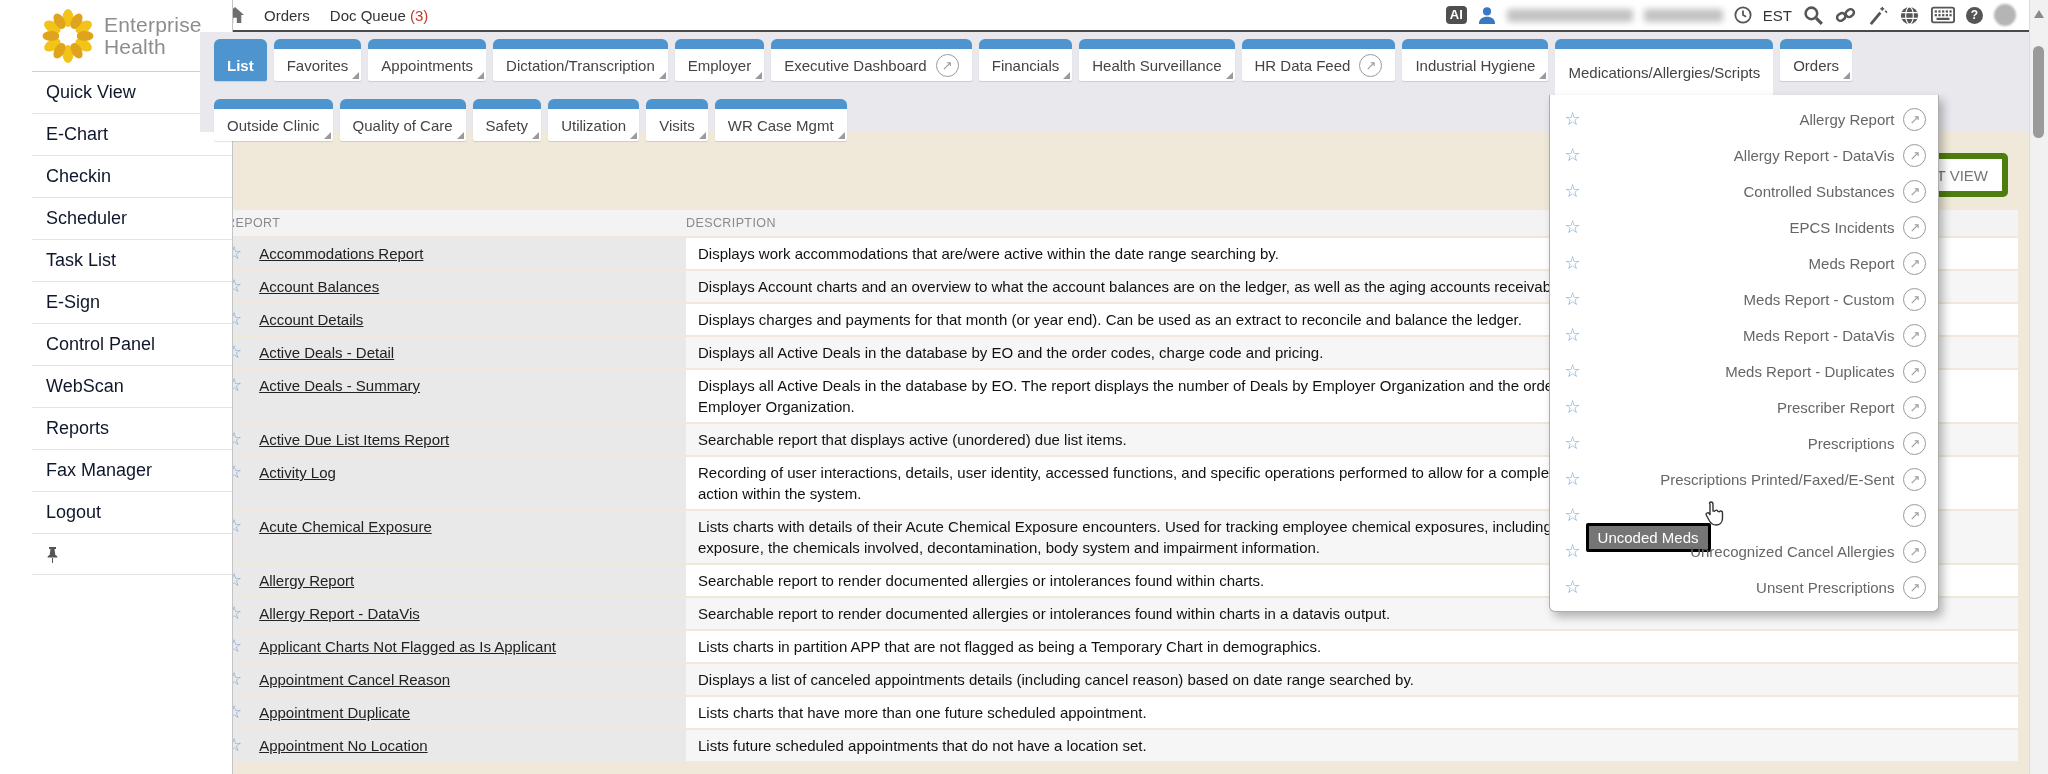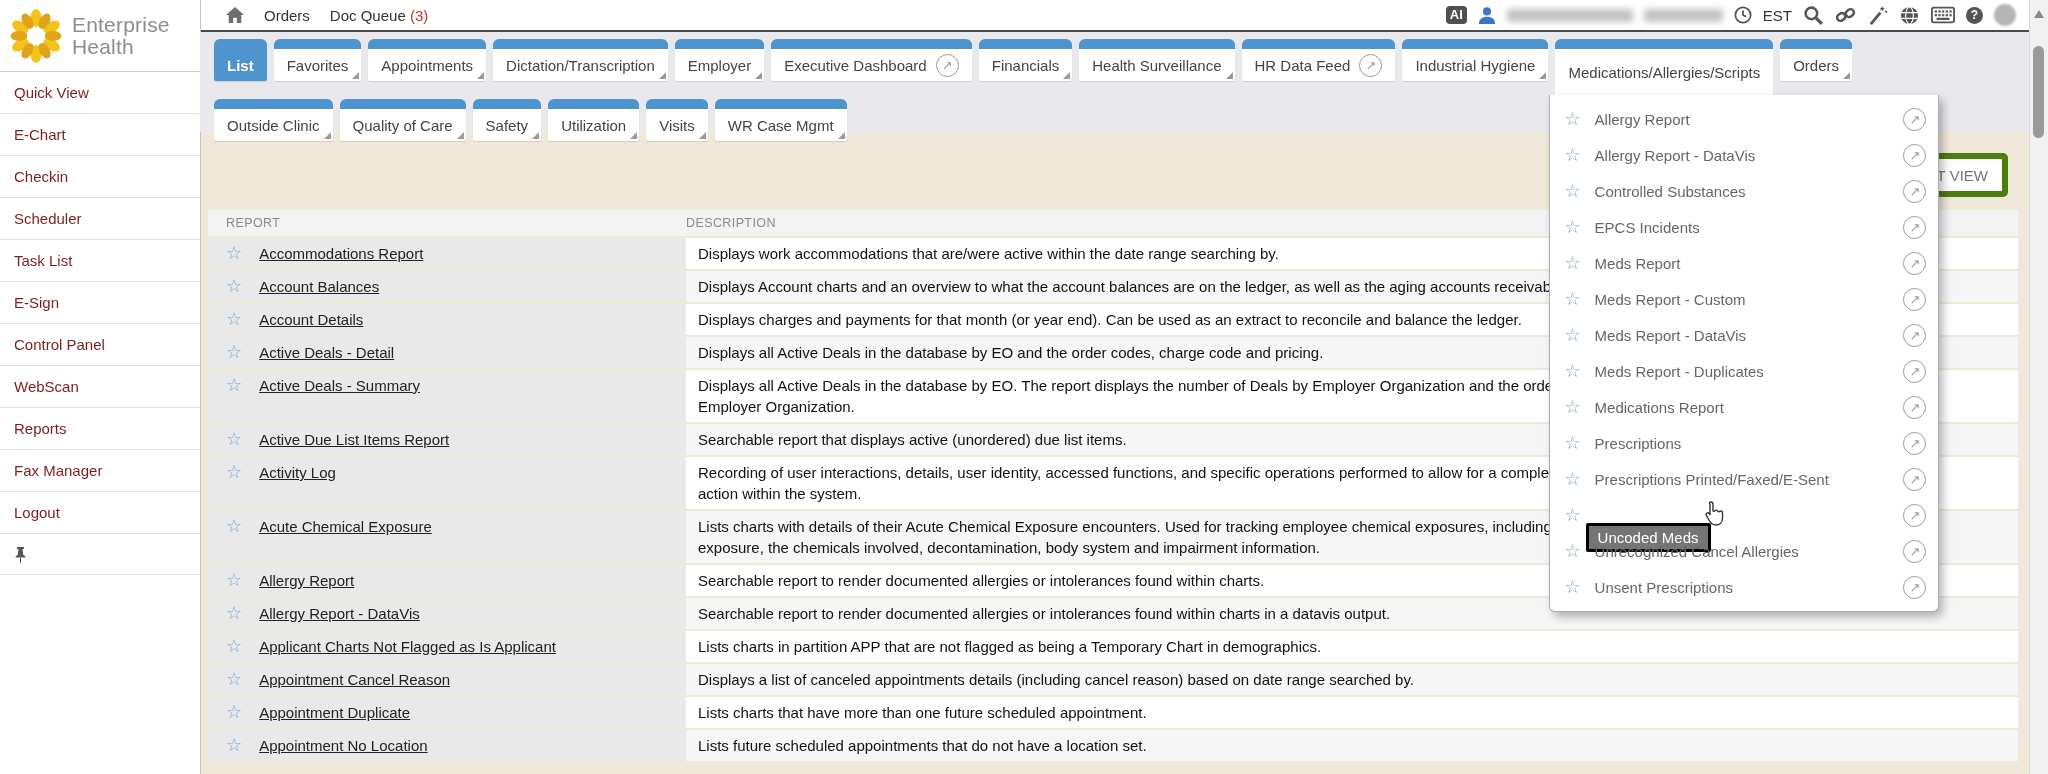--- a/index.html
+++ b/index.html
@@ -1,40 +1,40 @@
 <!DOCTYPE html>
 <html><head>
 <meta charset="utf-8">
 <style>
   html,body{margin:0;padding:0;background:#e8e8ed;font-family:"Liberation Sans","DejaVu Sans",sans-serif;}
   .app{position:relative;width:2048px;height:774px;overflow:hidden;background:#e8e8ed;}
 
   
-  .sidebar{position:absolute;left:0;top:0;width:200px;height:774px;background:#fff;border-right:1px solid #c4c4c4;z-index:20;}
+  .sidebar{position:absolute;left:0;top:0;width:200px;height:774px;background:#fff;border-right:1px solid #c4c4c4;z-index:20;padding-left:32px;}
   .logo{height:71px;display:flex;align-items:center;border-bottom:1px solid #cfcfcf;padding-left:8px;}
   .logo-text{margin-left:8px;color:#8d8d8d;font-size:21px;line-height:22px;letter-spacing:.2px;}
-  .side-item{height:41px;display:flex;align-items:center;padding-left:14px;font-size:15px;color:#7f1d1d;border-bottom:1px solid #e3e3e3;cursor:pointer;}
+  .side-item{height:41px;display:flex;align-items:center;padding-left:14px;font-size:18px;color:#0f172a;border-bottom:1px solid #e3e3e3;cursor:pointer;}
   .pin-row{height:40px;display:flex;align-items:center;padding-left:14px;border-bottom:1px solid #e3e3e3;}
 
   
   .topbar{position:absolute;left:200px;top:0;right:18px;height:30px;background:#fff;border-bottom:2px solid #4a4a4a;display:flex;align-items:center;z-index:15;}
   .topbar-left{display:flex;align-items:center;gap:20px;margin-left:26px;font-size:15px;color:#333;}
   .tb-link{cursor:pointer;}
   .dq-count{color:#c0392b;}
   .topbar-right{margin-left:auto;display:flex;align-items:center;gap:11px;margin-right:14px;}
   .ai-badge{background:#4f4f4f;color:#fff;font-weight:bold;font-size:13px;border-radius:4px;padding:2px 4px;line-height:14px;}
   .blur-blob{background:#c2c2c2;height:13px;border-radius:3px;filter:blur(3px);}
   .est{font-size:15px;color:#333;}
   .icon16{width:18px;height:18px;display:inline-block;}
   .help-circle{width:17px;height:17px;border-radius:50%;background:#555;color:#fff;font-size:12px;font-weight:bold;display:flex;align-items:center;justify-content:center;}
   .help-circle::after{content:"?";}
   .avatar-circle{width:22px;height:22px;border-radius:50%;background:#b5b5b5;filter:blur(1px);}
 
   
-  .tabsarea{position:absolute;left:200px;top:32px;right:18px;height:100px;background:#e8e8ed;z-index:30;}
+  .tabsarea{position:absolute;left:200px;top:32px;right:18px;height:100px;background:#e8e8ed;z-index:30;text-align:right;}
   .tabrow{display:flex;gap:7px;margin-left:14px;}
   .tabrow.r1{margin-top:7px;}
   .tabrow.r2{margin-top:4px;}
   .tab{position:relative;height:32px;background:#fff;border-top:10px solid #4e94ce;border-radius:6px 6px 2px 2px;display:flex;align-items:center;padding:0 13px;font-size:15px;color:#444;cursor:pointer;white-space:nowrap;box-shadow:0 1px 1px rgba(0,0,0,.12);}
   .tab.active{background:#4e94ce;color:#fff;font-weight:bold;}
   .tab.open{height:46px;border-radius:6px 6px 0 0;z-index:95;box-shadow:none;}
   .fold{position:absolute;right:2px;bottom:2px;width:0;height:0;border-left:7px solid transparent;border-bottom:7px solid #9a9a9a;}
   .ext-circle{width:21px;height:21px;border:1.5px solid #9a9a9a;border-radius:50%;color:#9a9a9a;display:flex;align-items:center;justify-content:center;font-size:13px;margin-left:9px;flex:none;}
   .ext-circle::after{content:"\2197";}
 
@@ -269,21 +269,21 @@
               <span class="dd-label">Meds Report - DataVis</span>
               <span class="ext-circle"></span>
             </div>
           <div class="dd-item">
               <span class="star"></span>
               <span class="dd-label">Meds Report - Duplicates</span>
               <span class="ext-circle"></span>
             </div>
           <div class="dd-item">
               <span class="star"></span>
-              <span class="dd-label">Medications Report</span>
+              <span class="dd-label">Prescriber Report</span>
               <span class="ext-circle"></span>
             </div>
           <div class="dd-item">
               <span class="star"></span>
               <span class="dd-label">Prescriptions</span>
               <span class="ext-circle"></span>
             </div>
           <div class="dd-item">
               <span class="star"></span>
               <span class="dd-label">Prescriptions Printed/Faxed/E-Sent</span>

